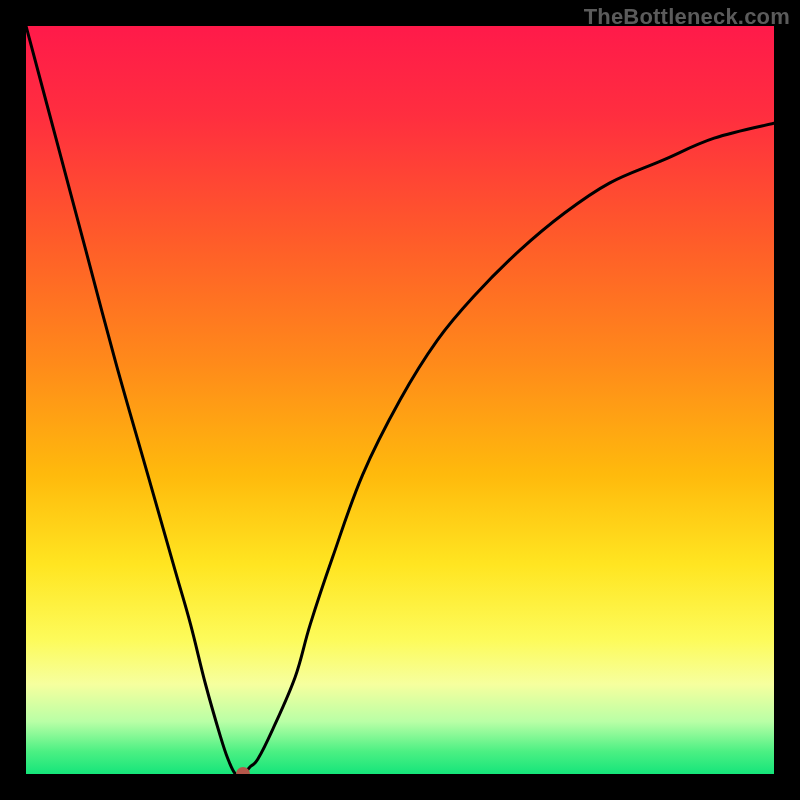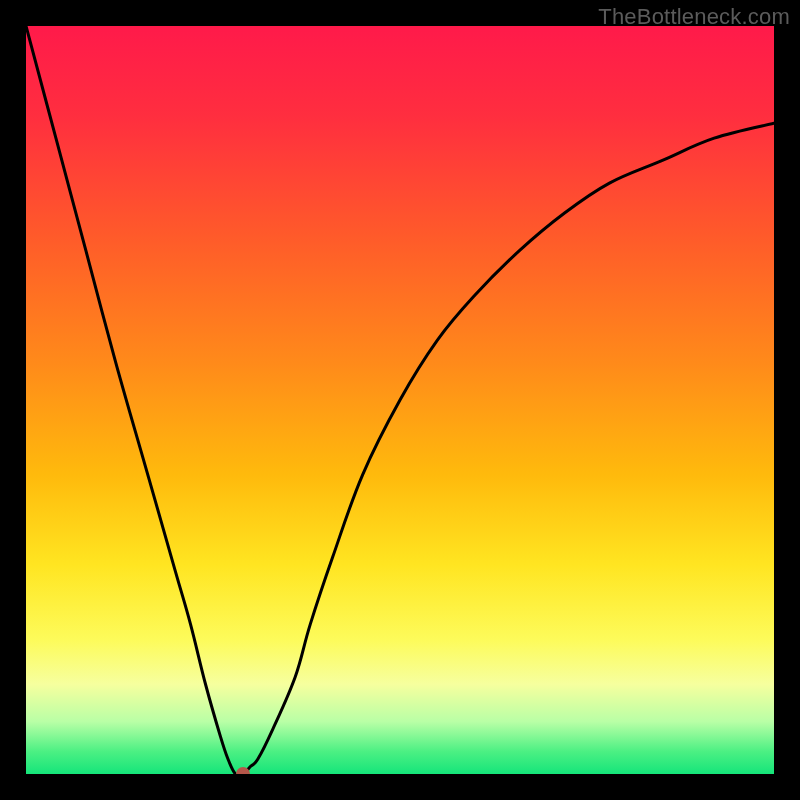--- a/index.html
+++ b/index.html
@@ -16,21 +16,21 @@
     width: 800px;
     height: 800px;
     background: #000000;
   }
   .watermark {
     position: absolute;
     top: 4px;
     right: 10px;
     color: #5b5b5b;
     font-size: 22px;
-    font-weight: 400;
+    font-weight: 700;
     letter-spacing: 0.2px;
     user-select: none;
   }
   .plot-area {
     position: absolute;
     left: 26px;
     top: 26px;
     width: 748px;
     height: 748px;
     overflow: hidden;

